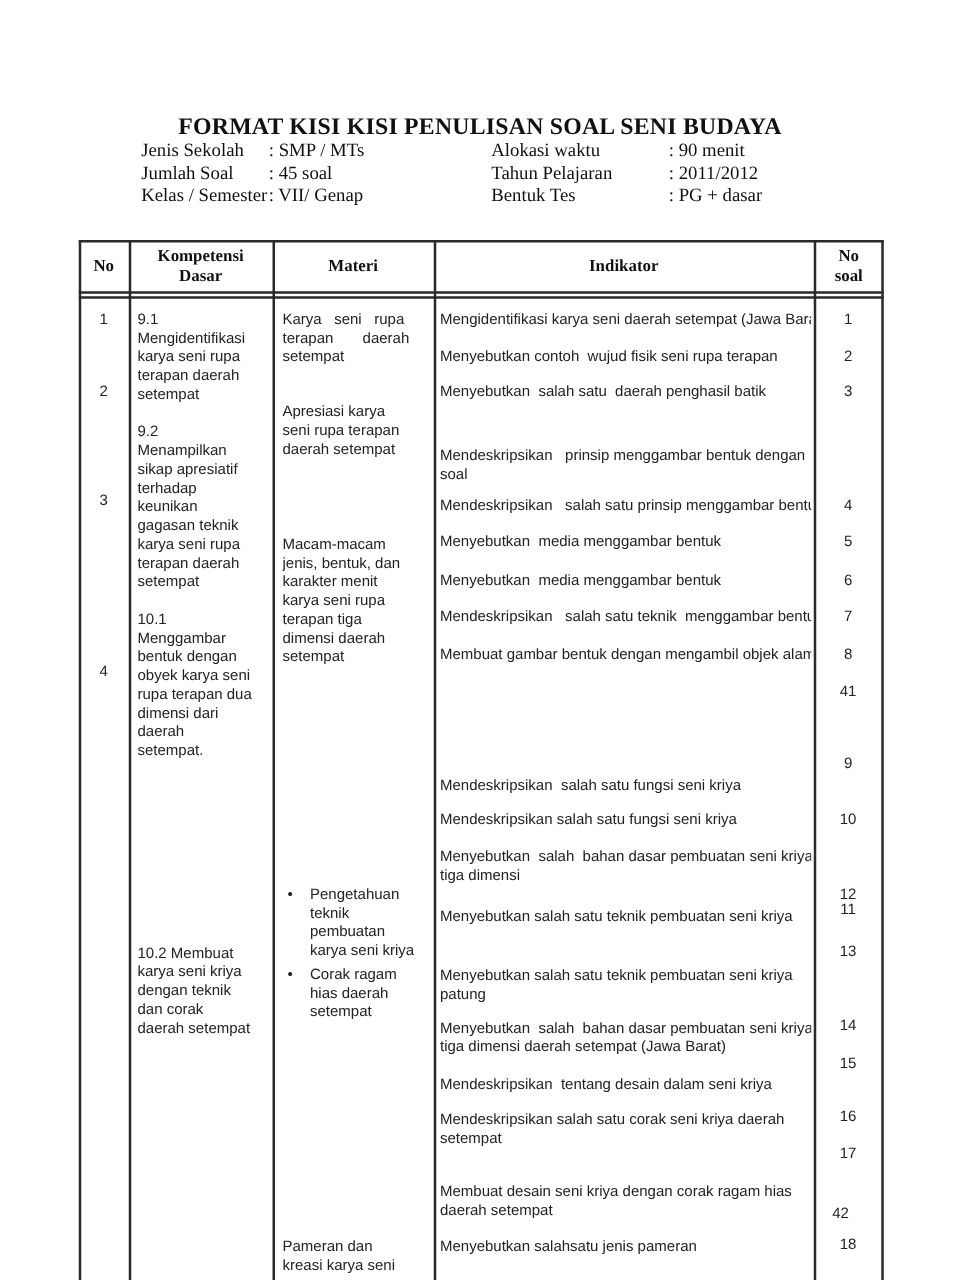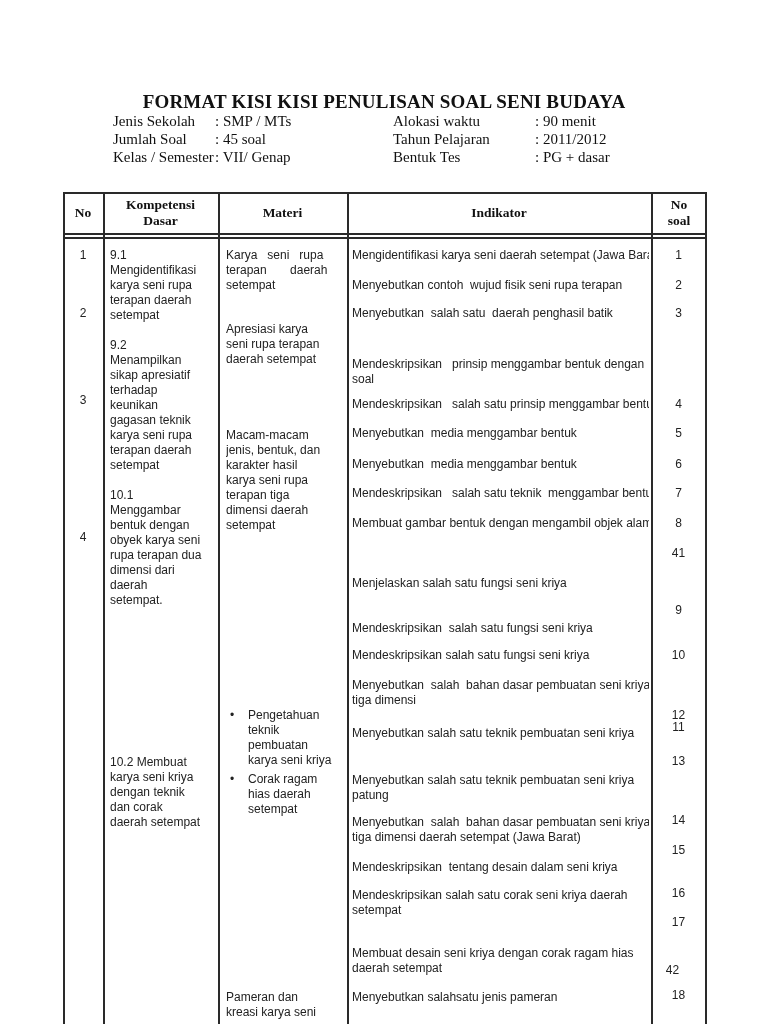--- a/index.html
+++ b/index.html
@@ -111,21 +111,21 @@
       <div class="ln">setempat</div>
     </div>
   <div class="abs block" style="top:322px;left:226px;width:115px;">
       <div class="ln">Apresiasi karya</div>
       <div class="ln">seni rupa terapan</div>
       <div class="ln">daerah setempat</div>
     </div>
   <div class="abs block" style="top:428px;left:226px;width:115px;">
       <div class="ln">Macam-macam</div>
       <div class="ln">jenis, bentuk, dan</div>
-      <div class="ln">karakter hasil</div>
+      <div class="ln">karakter menit</div>
       <div class="ln">karya seni rupa</div>
       <div class="ln">terapan tiga</div>
       <div class="ln">dimensi daerah</div>
       <div class="ln">setempat</div>
     </div>
   <div class="abs bullets" style="top:708px;left:230px;">
     <div class="bullet-item">
       <span class="bullet-dot">•</span>
       <div class="btxt block" style="width:98px;">
           <div class="ln">Pengetahuan</div>
@@ -168,23 +168,20 @@
       <div class="ln">Menyebutkan  media menggambar bentuk</div>
     </div>
   <div class="abs block" style="top:457px;left:352px;width:297px;">
       <div class="ln">Menyebutkan  media menggambar bentuk</div>
     </div>
   <div class="abs block" style="top:486px;left:352px;width:297px;">
       <div class="ln">Mendeskripsikan   salah satu teknik  menggambar bentuk</div>
     </div>
   <div class="abs block" style="top:516px;left:352px;width:297px;">
       <div class="ln">Membuat gambar bentuk dengan mengambil objek alam</div>
-    </div>
-  <div class="abs block" style="top:576px;left:352px;width:297px;">
-      <div class="ln">Menjelaskan salah satu fungsi seni kriya</div>
     </div>
   <div class="abs block" style="top:621px;left:352px;width:297px;">
       <div class="ln">Mendeskripsikan  salah satu fungsi seni kriya</div>
     </div>
   <div class="abs block" style="top:648px;left:352px;width:297px;">
       <div class="ln">Mendeskripsikan salah satu fungsi seni kriya</div>
     </div>
   <div class="abs block" style="top:678px;left:352px;width:297px;">
       <div class="ln">Menyebutkan  salah  bahan dasar pembuatan seni kriya</div>
       <div class="ln">tiga dimensi</div>

